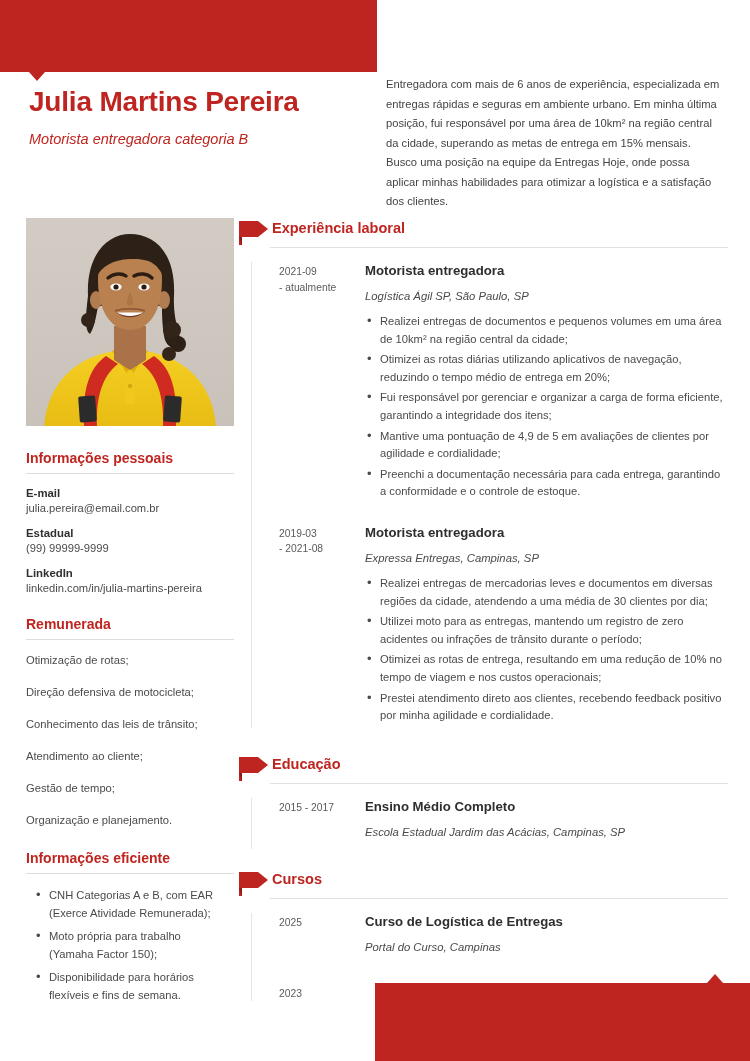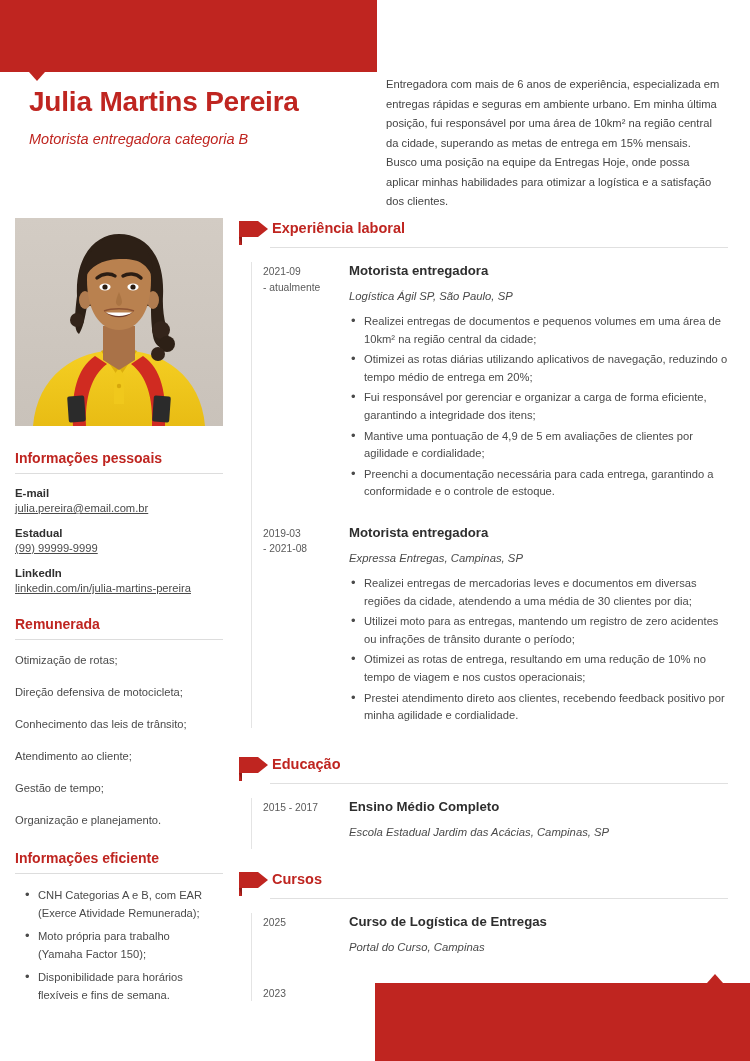--- a/index.html
+++ b/index.html
@@ -71,21 +71,21 @@
     font-size: 11.2px;
     line-height: 19.5px;
     color: #444444;
     margin: 0;
     text-align: left;
   }
 
   
   .sidebar {
     position: absolute;
-    left: 15px; top: 218px;
+    left: 26px; top: 218px;
     width: 208px;
   }
   .photo {
     width: 208px;
     height: 208px;
     display: block;
     background: #cfc9c2;
     position: relative;
     overflow: hidden;
   }
@@ -111,21 +111,20 @@
     font-weight: bold;
     color: #2f2f2f;
     display: block;
     margin-bottom: 3px;
   }
   .contact-value {
     font-size: 11.2px;
     color: #4a4a4a;
     display: block;
     word-break: break-word;
-    text-decoration: underline;
   }
   .skill-item {
     font-size: 11.2px;
     color: #4a4a4a;
     margin-bottom: 17px;
     line-height: 15px;
   }
   .skill-item:last-child { margin-bottom: 0; }
 
   ul.extra-list {
@@ -172,21 +171,21 @@
   .sec-rule {
     height: 1px;
     background: #e0e0e0;
     margin-left: 32px;
     margin-bottom: 14px;
   }
 
   .entries {
     position: relative;
     margin-left: 13px;
-    padding-left: 0;
+    padding-left: 16px;
     border-left: 1px solid #e4e4e4;
   }
   .entry {
     display: flex;
     padding-left: 11px;
     margin-bottom: 20px;
   }
   .entry:last-child { margin-bottom: 0; }
   .entry-dates {
     width: 86px;

